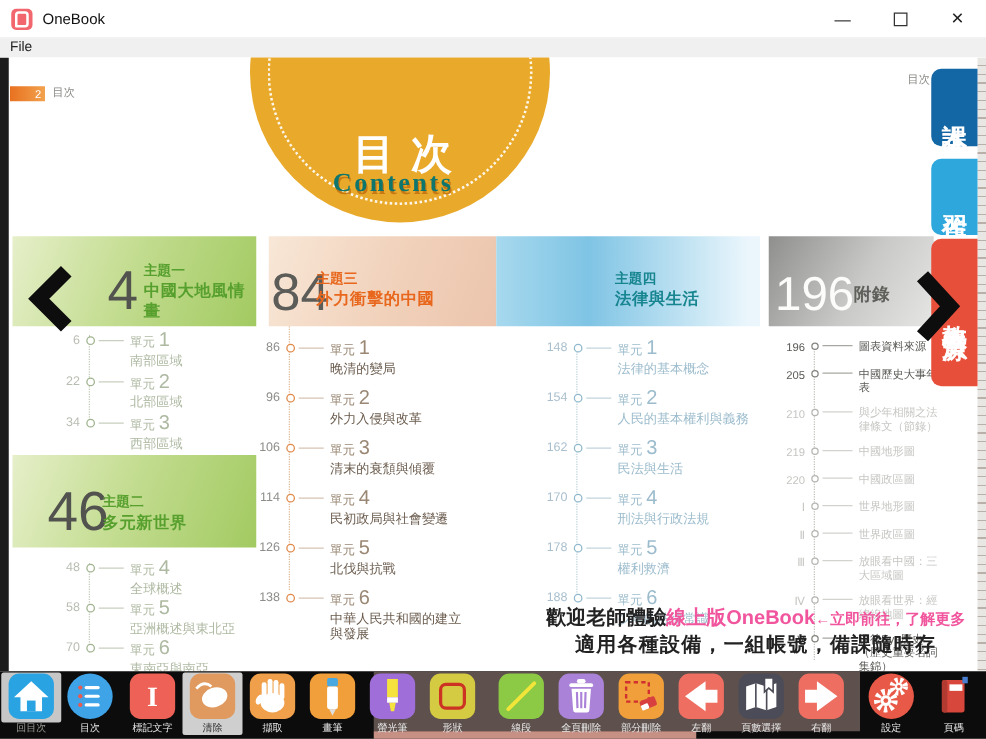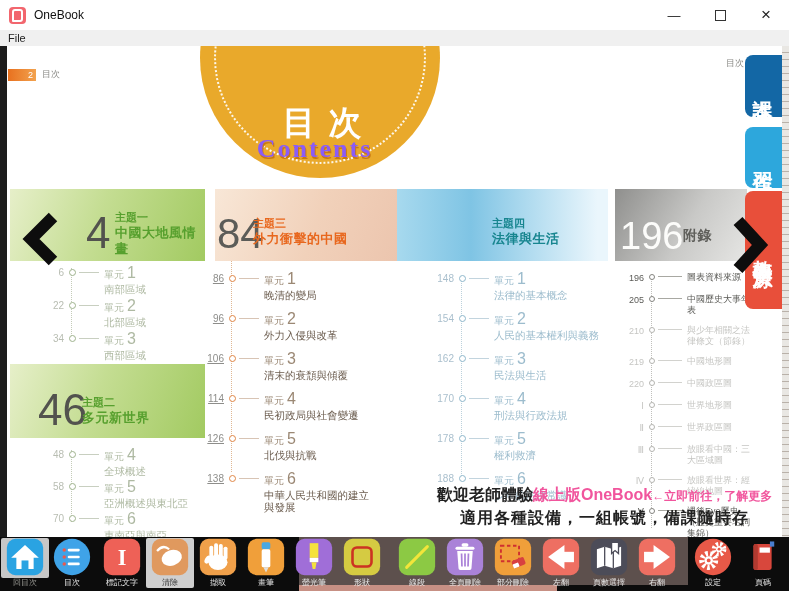--- a/index.html
+++ b/index.html
@@ -38,22 +38,22 @@
   .hdrR .hlab{font-size:9px;color:#8a8a86;margin-right:5px;}
   .hdrR .obar2{width:12px;height:11px;background:linear-gradient(90deg,#f2a24e,#e8711f);}
 
   
   .circle{position:absolute;left:200px;top:-108px;width:240px;height:240px;border-radius:50%;
           background:#e9a92b;z-index:3;}
   .circle:before{content:"";position:absolute;inset:14px;border:2px dotted rgba(255,255,255,.9);border-radius:50%;}
   .cz{position:absolute;left:232px;top:55px;width:180px;text-align:center;z-index:4;
       font-size:33px;font-weight:bold;color:#fff;letter-spacing:13px;text-indent:13px;}
   .ce{position:absolute;left:212px;top:88px;width:205px;text-align:center;z-index:4;
-      font-family:"Liberation Serif","DejaVu Serif",serif;font-weight:bold;font-size:26px;
-      color:#8b5cf6;text-shadow:1px 2px 0 rgba(198,118,18,.95);letter-spacing:2px;}
+      font-family:"Liberation Serif","DejaVu Serif",serif;font-weight:bold;font-size:21px;
+      color:#0f766e;text-shadow:1px 2px 0 rgba(198,118,18,.95);letter-spacing:2px;}
 
   
   .ban{position:absolute;z-index:2;}
   .bnum{position:absolute;bottom:6px;line-height:1;font-weight:400;}
   .btext{position:absolute;line-height:1.25;}
   .bkick{display:block;font-size:11px;font-weight:bold;}
   .btitle{display:block;font-size:13px;font-weight:bold;letter-spacing:.5px;}
   .ban-0{left:10px;top:143px;width:195px;height:72px;
          background:linear-gradient(110deg,#e6efc9,#c4dd92 45%,#a2ca61);}
   .ban-0 .bnum{left:76px;font-size:44px;color:#52524e;}
@@ -95,21 +95,21 @@
   .list-1{left:38px;top:400px;} .list-1 .urow{height:32px;}
   .list-2{left:198px;top:224px;} .list-2 .urow{height:40px;}
   .list-3{left:428px;top:224px;} .list-3 .urow{height:40px;}
   .list-0:before,.list-1:before{top:4px;height:72px;border-color:#c4ccb8;}
   .list-2:before{top:-14px;height:216px;border-color:#e0b894;}
   .list-3:before{top:6px;height:200px;border-color:#bcd2dc;}
 
   .list-0 .pg,.list-1 .pg{color:#b8bdb2;} .list-0 .ring,.list-1 .ring{border-color:#9fb38e;}
   .list-0 .dash,.list-1 .dash{background:#c8cfc0;}
   .list-0 .utxt,.list-1 .utxt{color:#aeb9a2;}
-  .list-2 .pg{color:#8d8d8a;text-decoration:underline;} .list-2 .ring{border-color:#e08848;}
+  .list-2 .pg{color:#8d8d8a;} .list-2 .ring{border-color:#e08848;}
   .list-2 .dash{background:#d8c4b4;}
   .list-2 .uhead{color:#9b8874;} .list-2 .usub{color:#6b5c4e;}
   .list-3 .pg{color:#a9bfcd;} .list-3 .ring{border-color:#8fb8cc;}
   .list-3 .dash{background:#c2d4de;}
   .list-3 .utxt{color:#9cbccd;}
 
   
   .list-4{left:618px;top:226px;}
   .list-4:before{top:4px;height:252px;border-color:#c0c0bc;}
   .arow{display:flex;align-items:flex-start;min-height:13px;margin-bottom:9px;color:#c6c6c3;}

